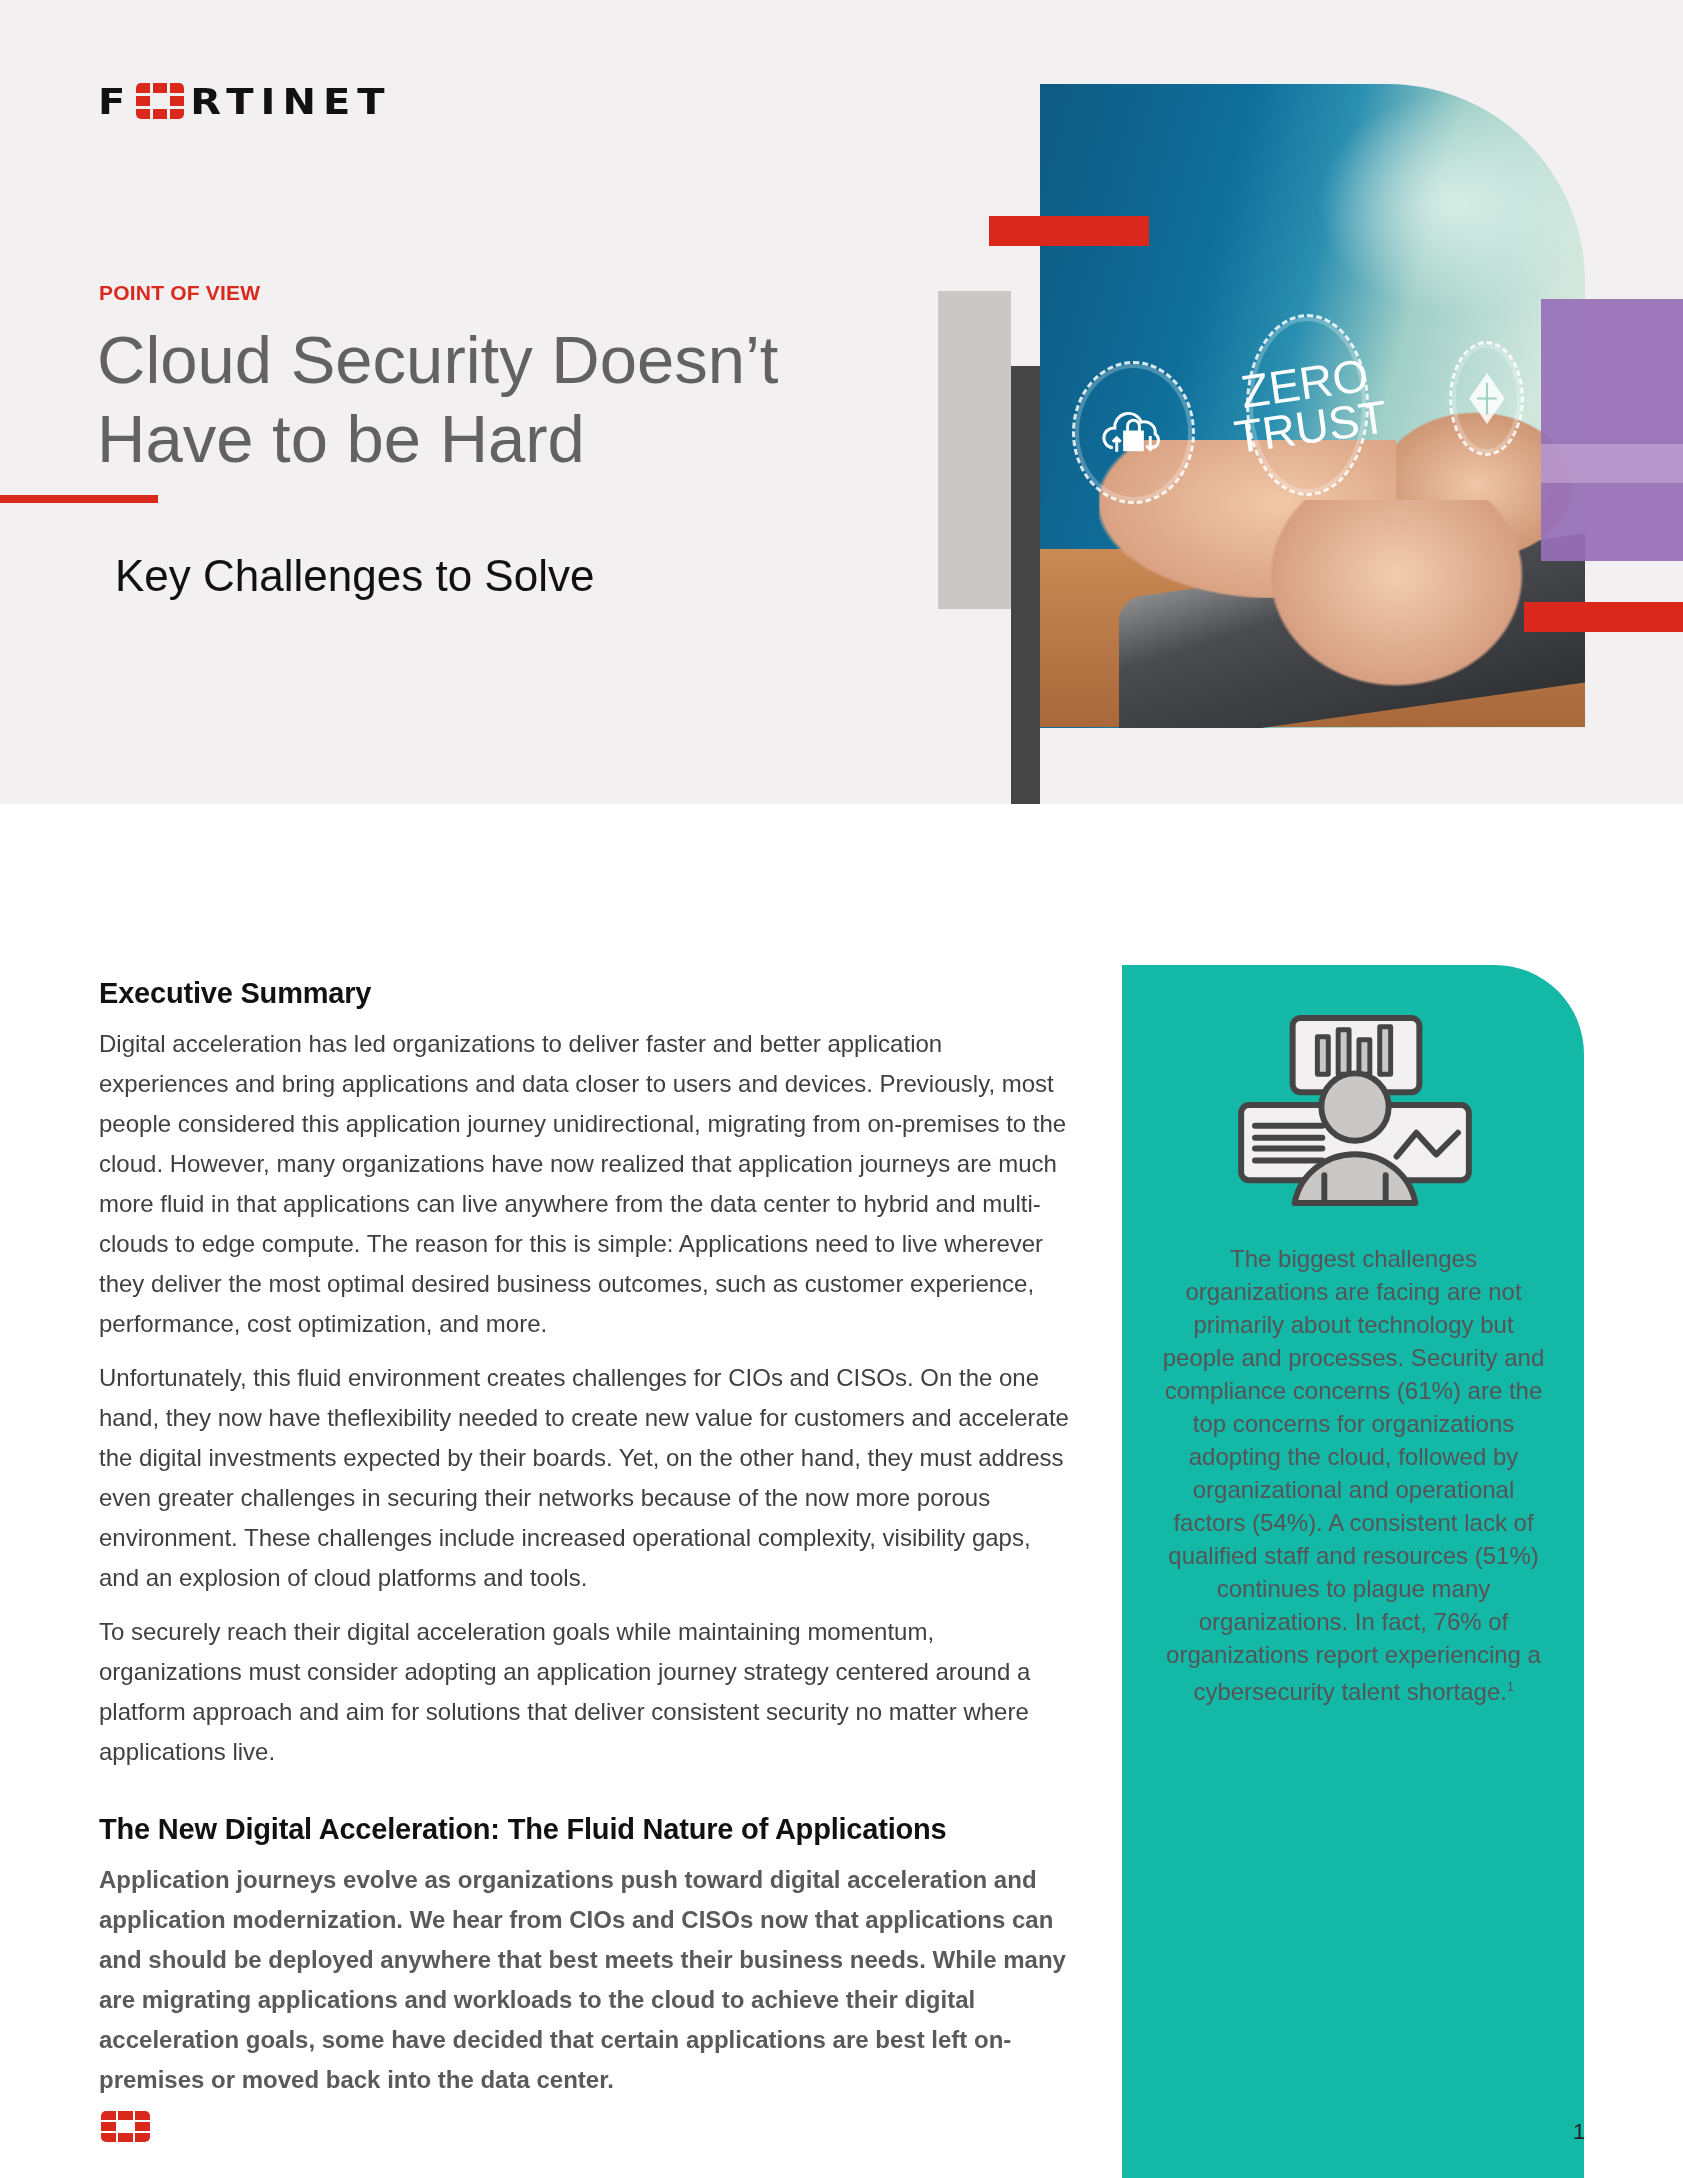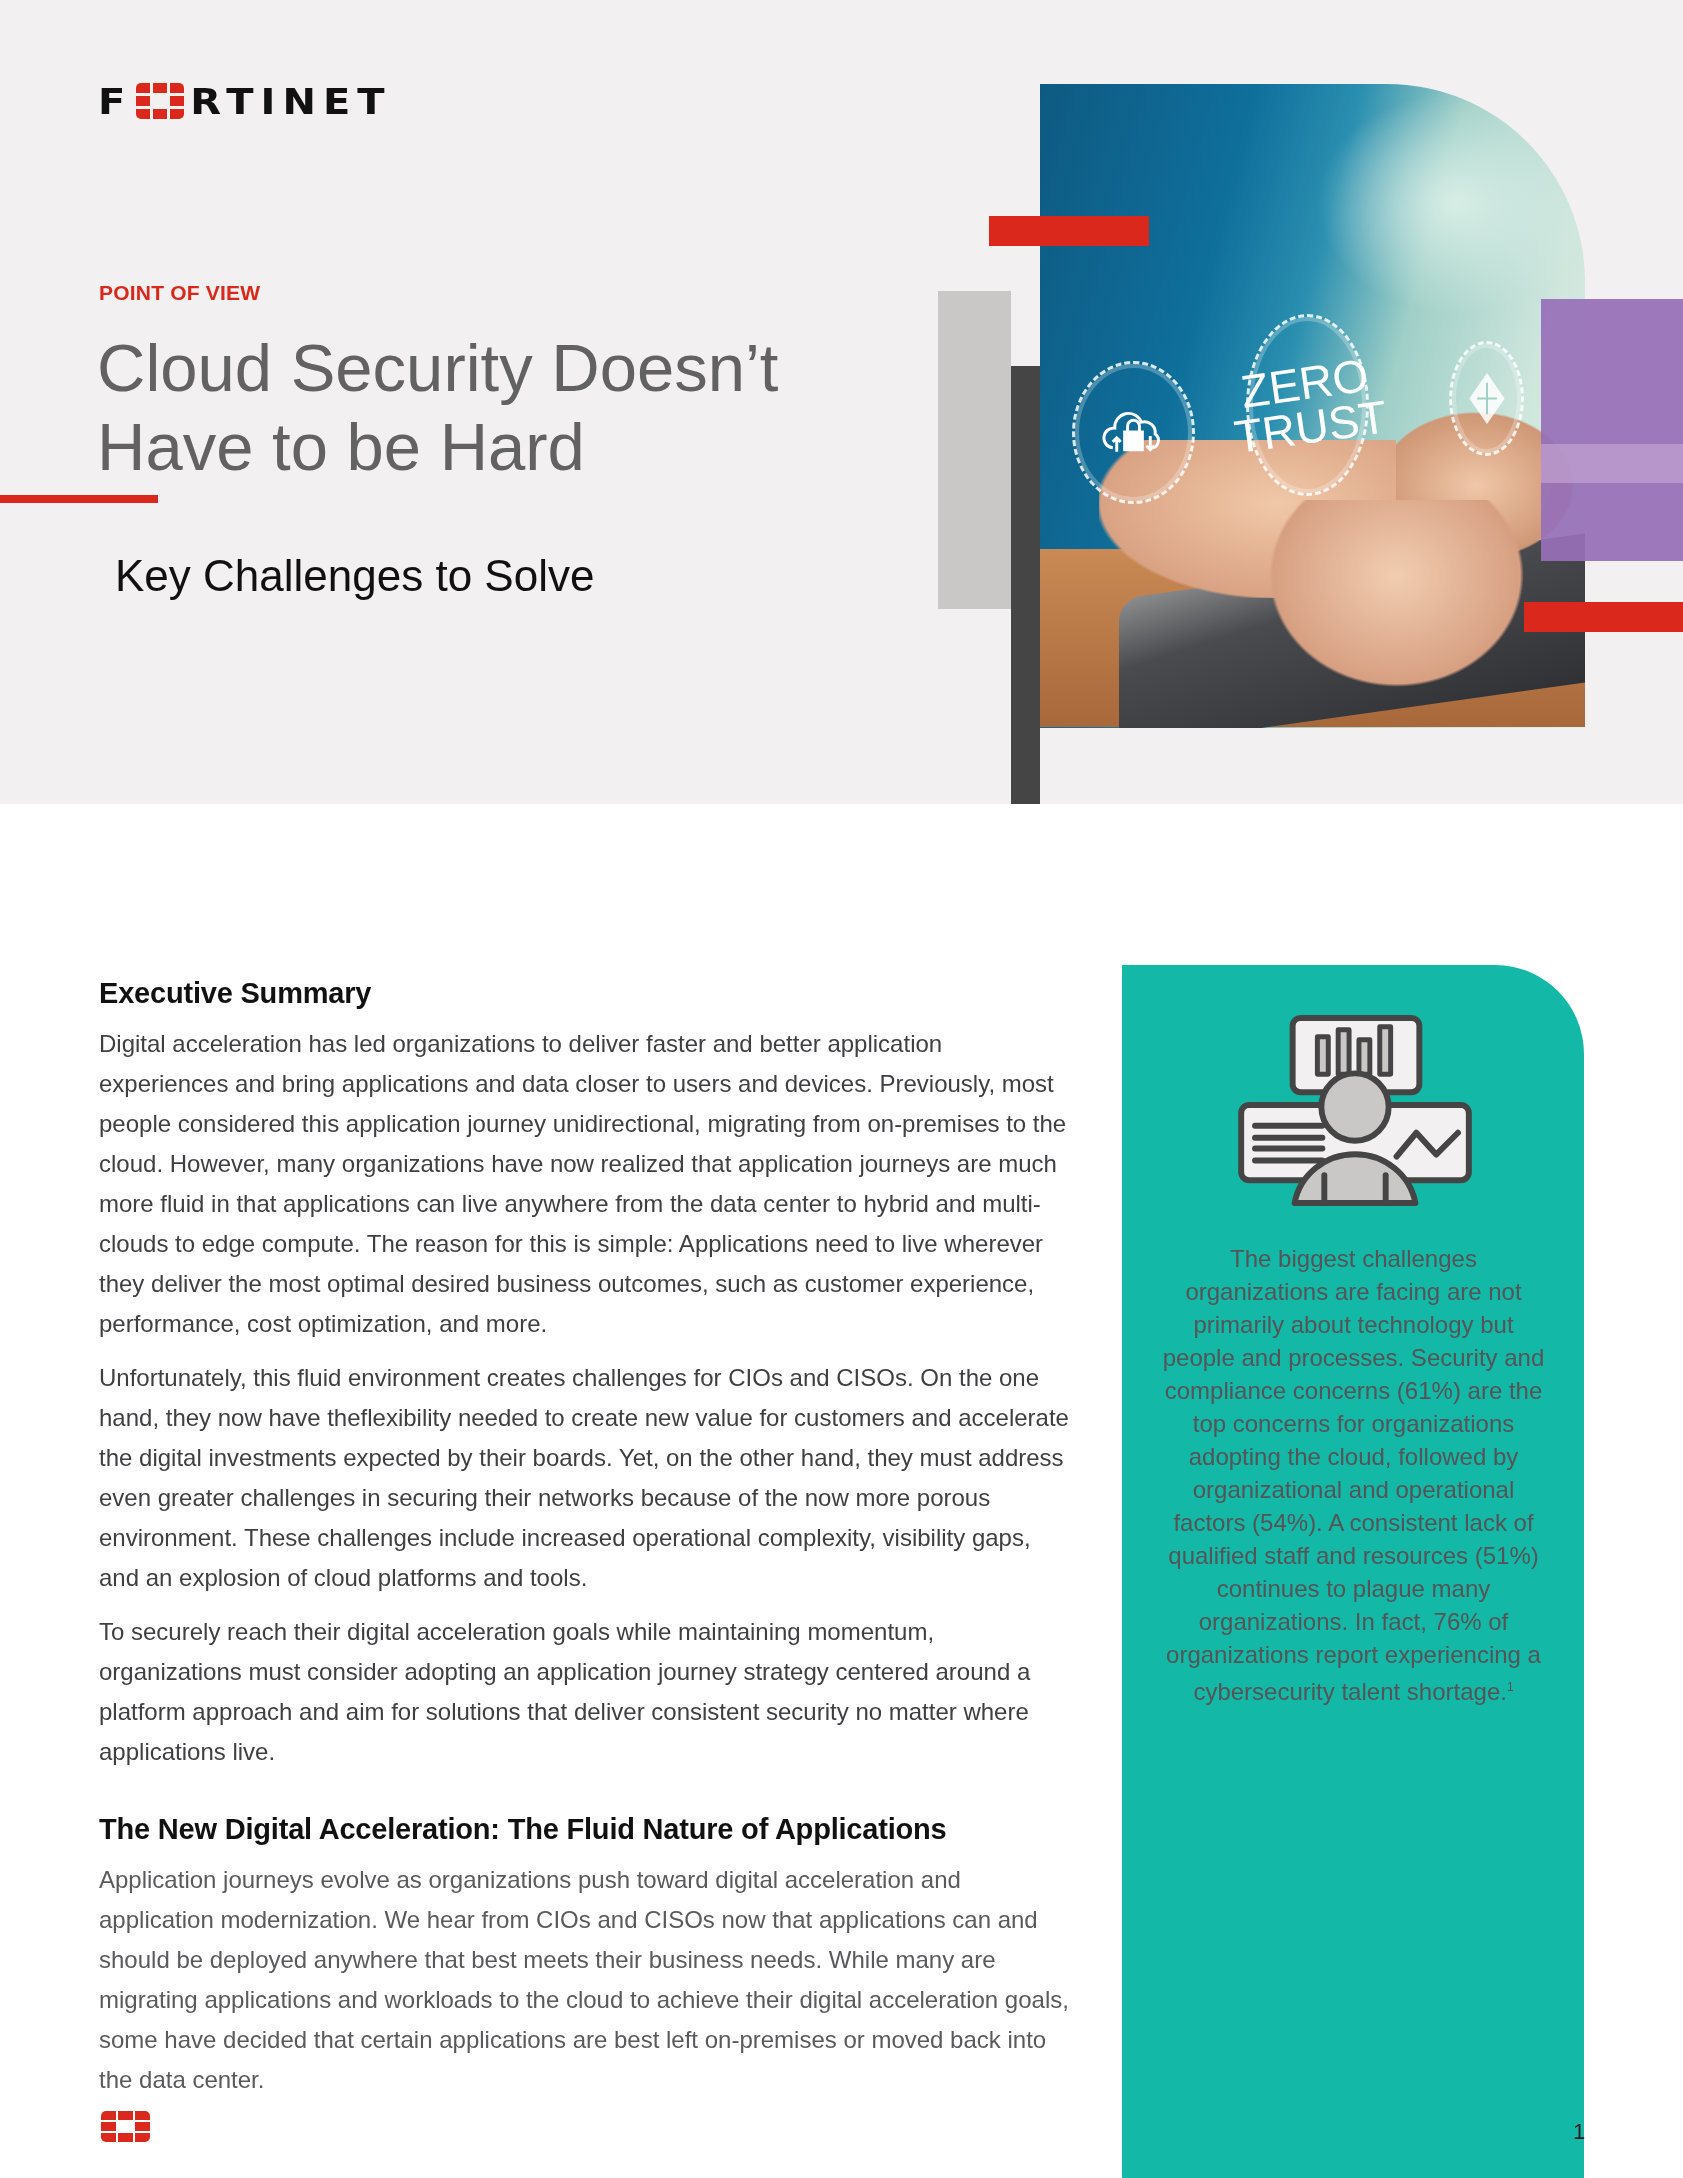--- a/index.html
+++ b/index.html
@@ -16,21 +16,21 @@
   .logo-letter { font-family: "DejaVu Sans", sans-serif; font-weight: bold; font-size: 40px; letter-spacing: 7px; color: #111; line-height: 36px; transform: scaleY(0.9); }
   .logo-mark { display: inline-grid; grid-template-columns: repeat(3, 14px); grid-template-rows: repeat(3, 10px); gap: 3px; margin: 0 6px 0 4px; }
   .logo-mark span { background: #da291c; }
   .logo-mark span.c { background: transparent; }
   .logo-mark span.tl { border-top-left-radius: 5px; }
   .logo-mark span.tr { border-top-right-radius: 5px; }
   .logo-mark span.bl { border-bottom-left-radius: 5px; }
   .logo-mark span.br { border-bottom-right-radius: 5px; }
 
   .eyebrow { position: absolute; left: 99px; top: 281px; font-weight: bold; font-size: 21px; color: #da291c; letter-spacing: 0.2px; }
-  .title { position: absolute; left: 97px; top: 328px; width: 832px; font-size: 67px; line-height: 79px; color: #636262; font-weight: normal; margin: 0; }
+  .title { position: absolute; left: 97px; top: 320px; width: 832px; font-size: 67px; line-height: 79px; color: #636262; font-weight: normal; margin: 0; }
   .title-rule { position: absolute; left: 0; top: 495px; width: 158px; height: 8px; background: #da291c; }
   .subtitle { position: absolute; left: 99px; top: 535px; font-size: 44px; color: #111; font-weight: normal; margin: 16px; }
 
   
   .bar { position: absolute; }
   .bar-red-top { left: 989px; top: 216px; width: 160px; height: 30px; background: #da291c; z-index: 3; }
   .bar-lightgray { left: 938px; top: 291px; width: 73px; height: 318px; background: #c9c8c7; }
   .bar-darkgray { left: 1011px; top: 366px; width: 29px; height: 438px; background: #464545; }
   .photo {
     position: absolute; left: 1040px; top: 84px; width: 545px; height: 644px;
@@ -55,21 +55,21 @@
   .holo-chip-glyph { width: 40px; height: 55px; }
 
   .bar-purple { left: 1541px; top: 299px; width: 142px; height: 262px; background: rgba(151,112,184,0.93); z-index: 2; }
   .bar-purple-band { left: 1541px; top: 444px; width: 142px; height: 39px; background: rgba(200,170,214,0.6); z-index: 3; }
   .bar-red-right { left: 1524px; top: 602px; width: 159px; height: 30px; background: #da291c; z-index: 3; }
 
   
   .main { position: absolute; left: 99px; top: 977px; width: 970px; }
   .h2 { font-weight: bold; font-size: 29px; color: #111; margin: 0 0 14px 0; letter-spacing: -0.2px; }
   .p { font-size: 24px; line-height: 40px; color: #3f3f41; margin: 0 0 14px 0; }
-  .p.light { color: #5a5a5c; }
+  .p.light { color: #5a5a5c; font-weight: bold; }
   .h2.second { margin-top: 41px; }
 
   .side {
     position: absolute; left: 1122px; top: 965px; width: 462px; height: 1320px;
     background: #14b8a6; border-top-right-radius: 89px;
   }
   .side-icon { position: absolute; left: 116px; top: 45px; width: 234px; height: 196px; }
   .side-text { position: absolute; left: 40px; top: 277px; width: 383px; text-align: center; font-size: 24px; line-height: 33px; color: #555456; margin: 0; }
   .side-text sup { font-size: 12px; }
 

